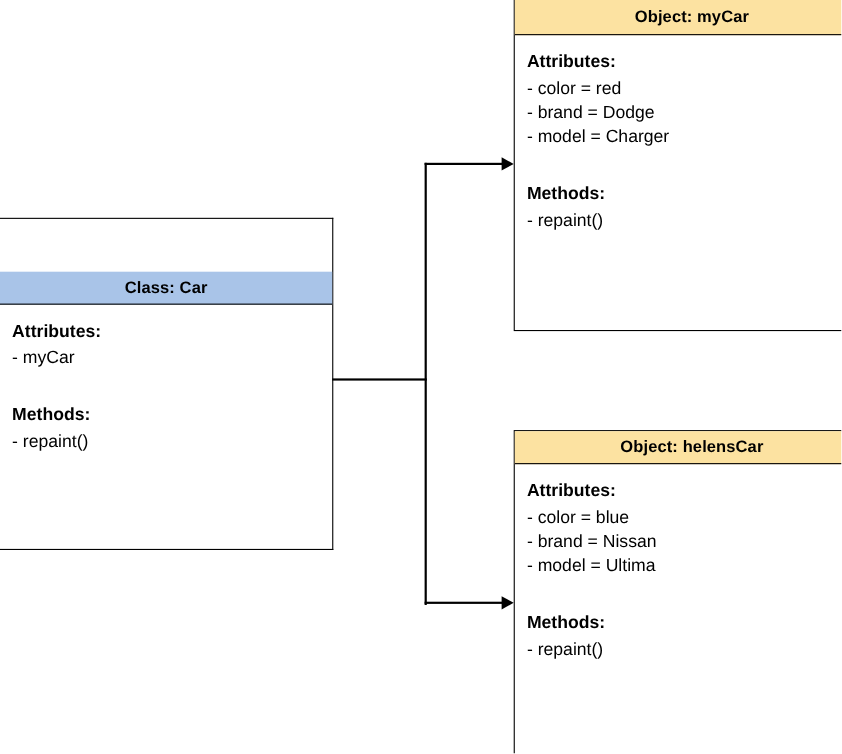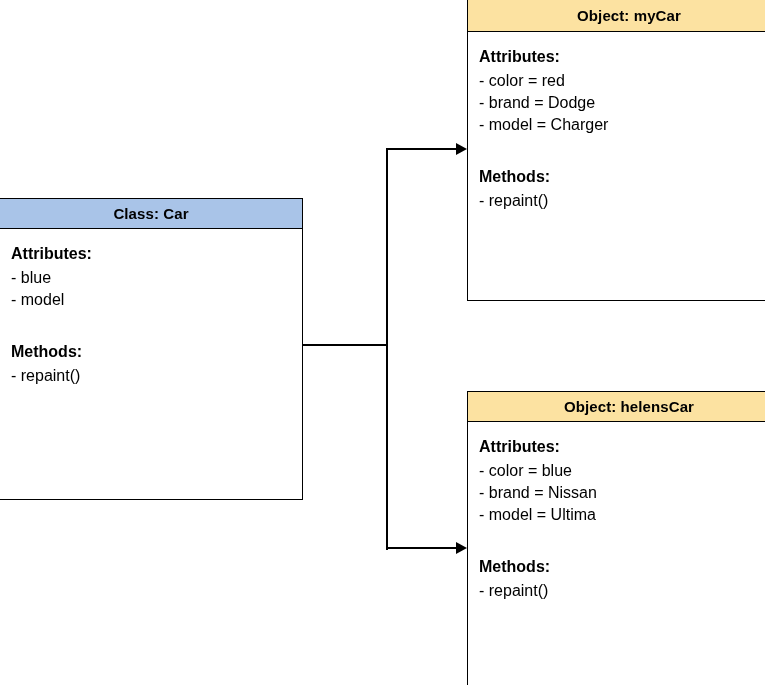--- a/index.html
+++ b/index.html
@@ -70,20 +70,21 @@
   
   #class-car {
     left: 0px;
     top: 198px;
     width: 303px;
     height: 302px;
     border-left: none;
   }
   #class-car .uml-header {
     background: #a9c4e8;
+    margin-top: 48px;
   }
 
   #object-mycar {
     left: 467px;
     top: -11px;
     width: 324px;
     height: 312px;
   }
   #object-mycar .uml-header {
     background: #fce2a1;
@@ -126,22 +127,21 @@
 </head>
 <body>
 
 <div id="canvas">
 
   <div class="uml-box" id="class-car">
     <div class="uml-header">Class: Car</div>
     <div class="uml-body">
       <div class="section-title">Attributes:</div>
       <ul class="section-list">
-        <li>- blue</li>
-        <li>- model</li>
+        <li>- myCar</li>
       </ul>
       <div class="section-gap"></div>
       <div class="section-title">Methods:</div>
       <ul class="section-list">
         <li>- repaint()</li>
       </ul>
     </div>
   </div>
 
   <div class="uml-box" id="object-mycar">

